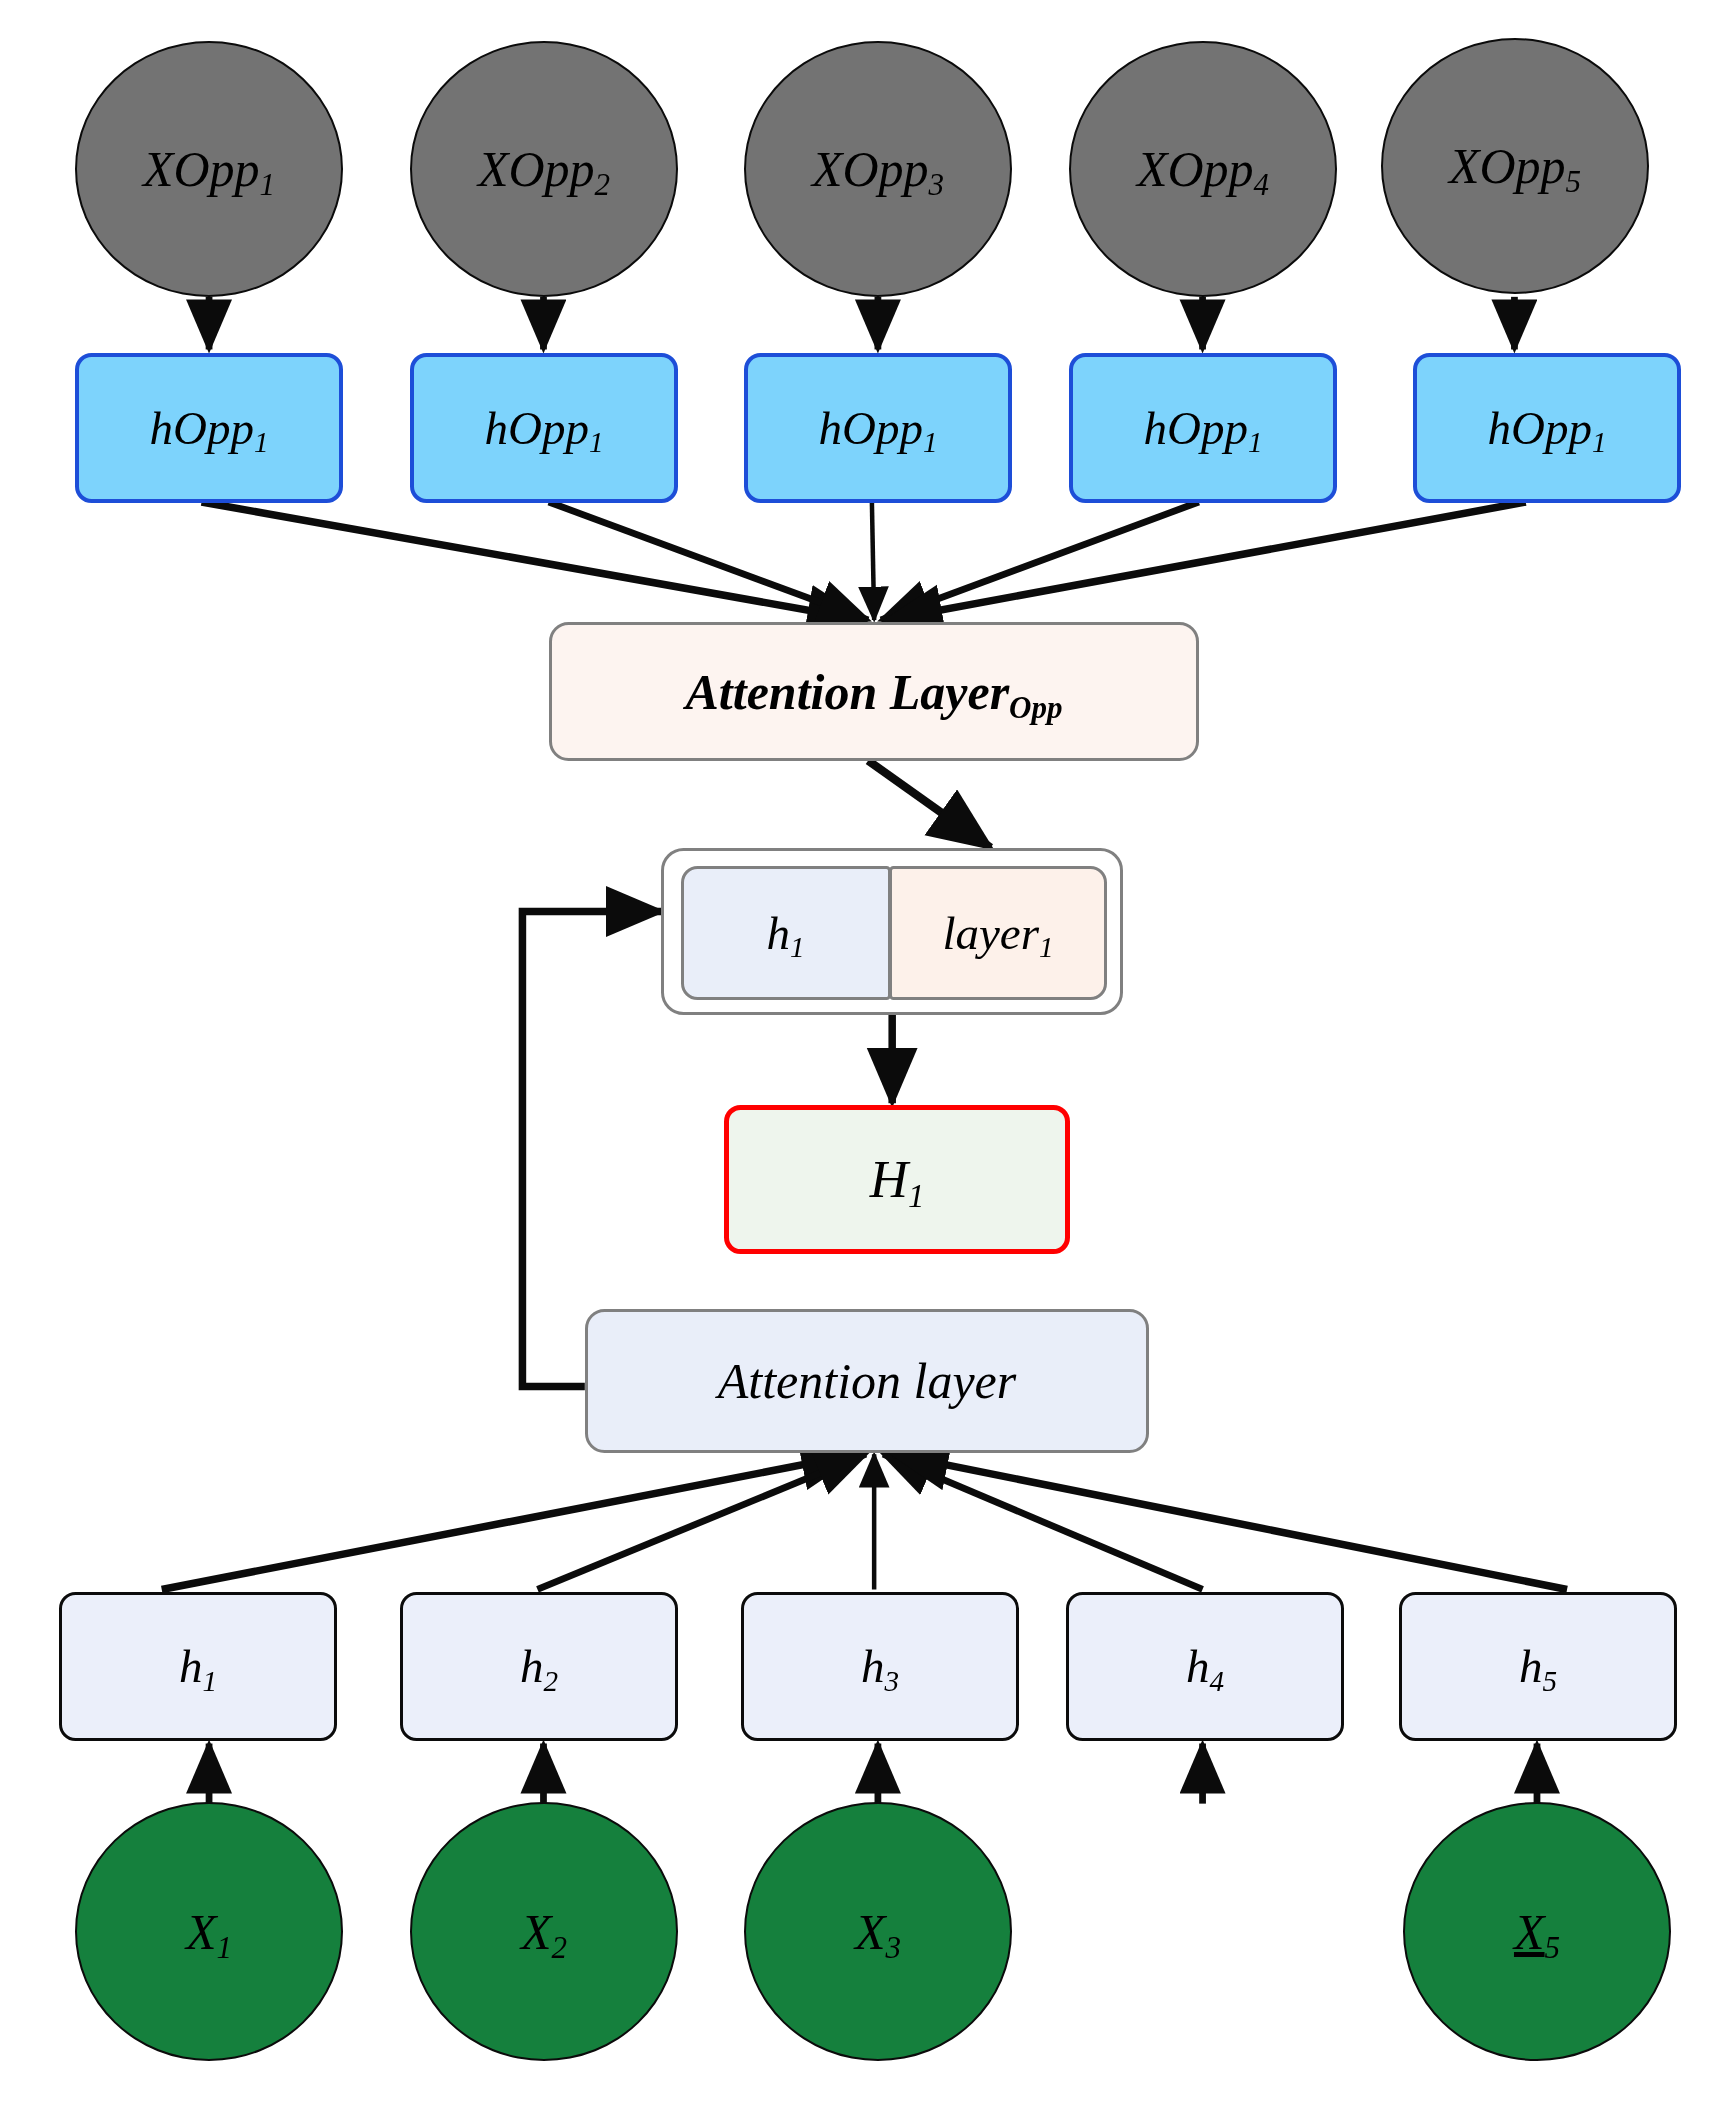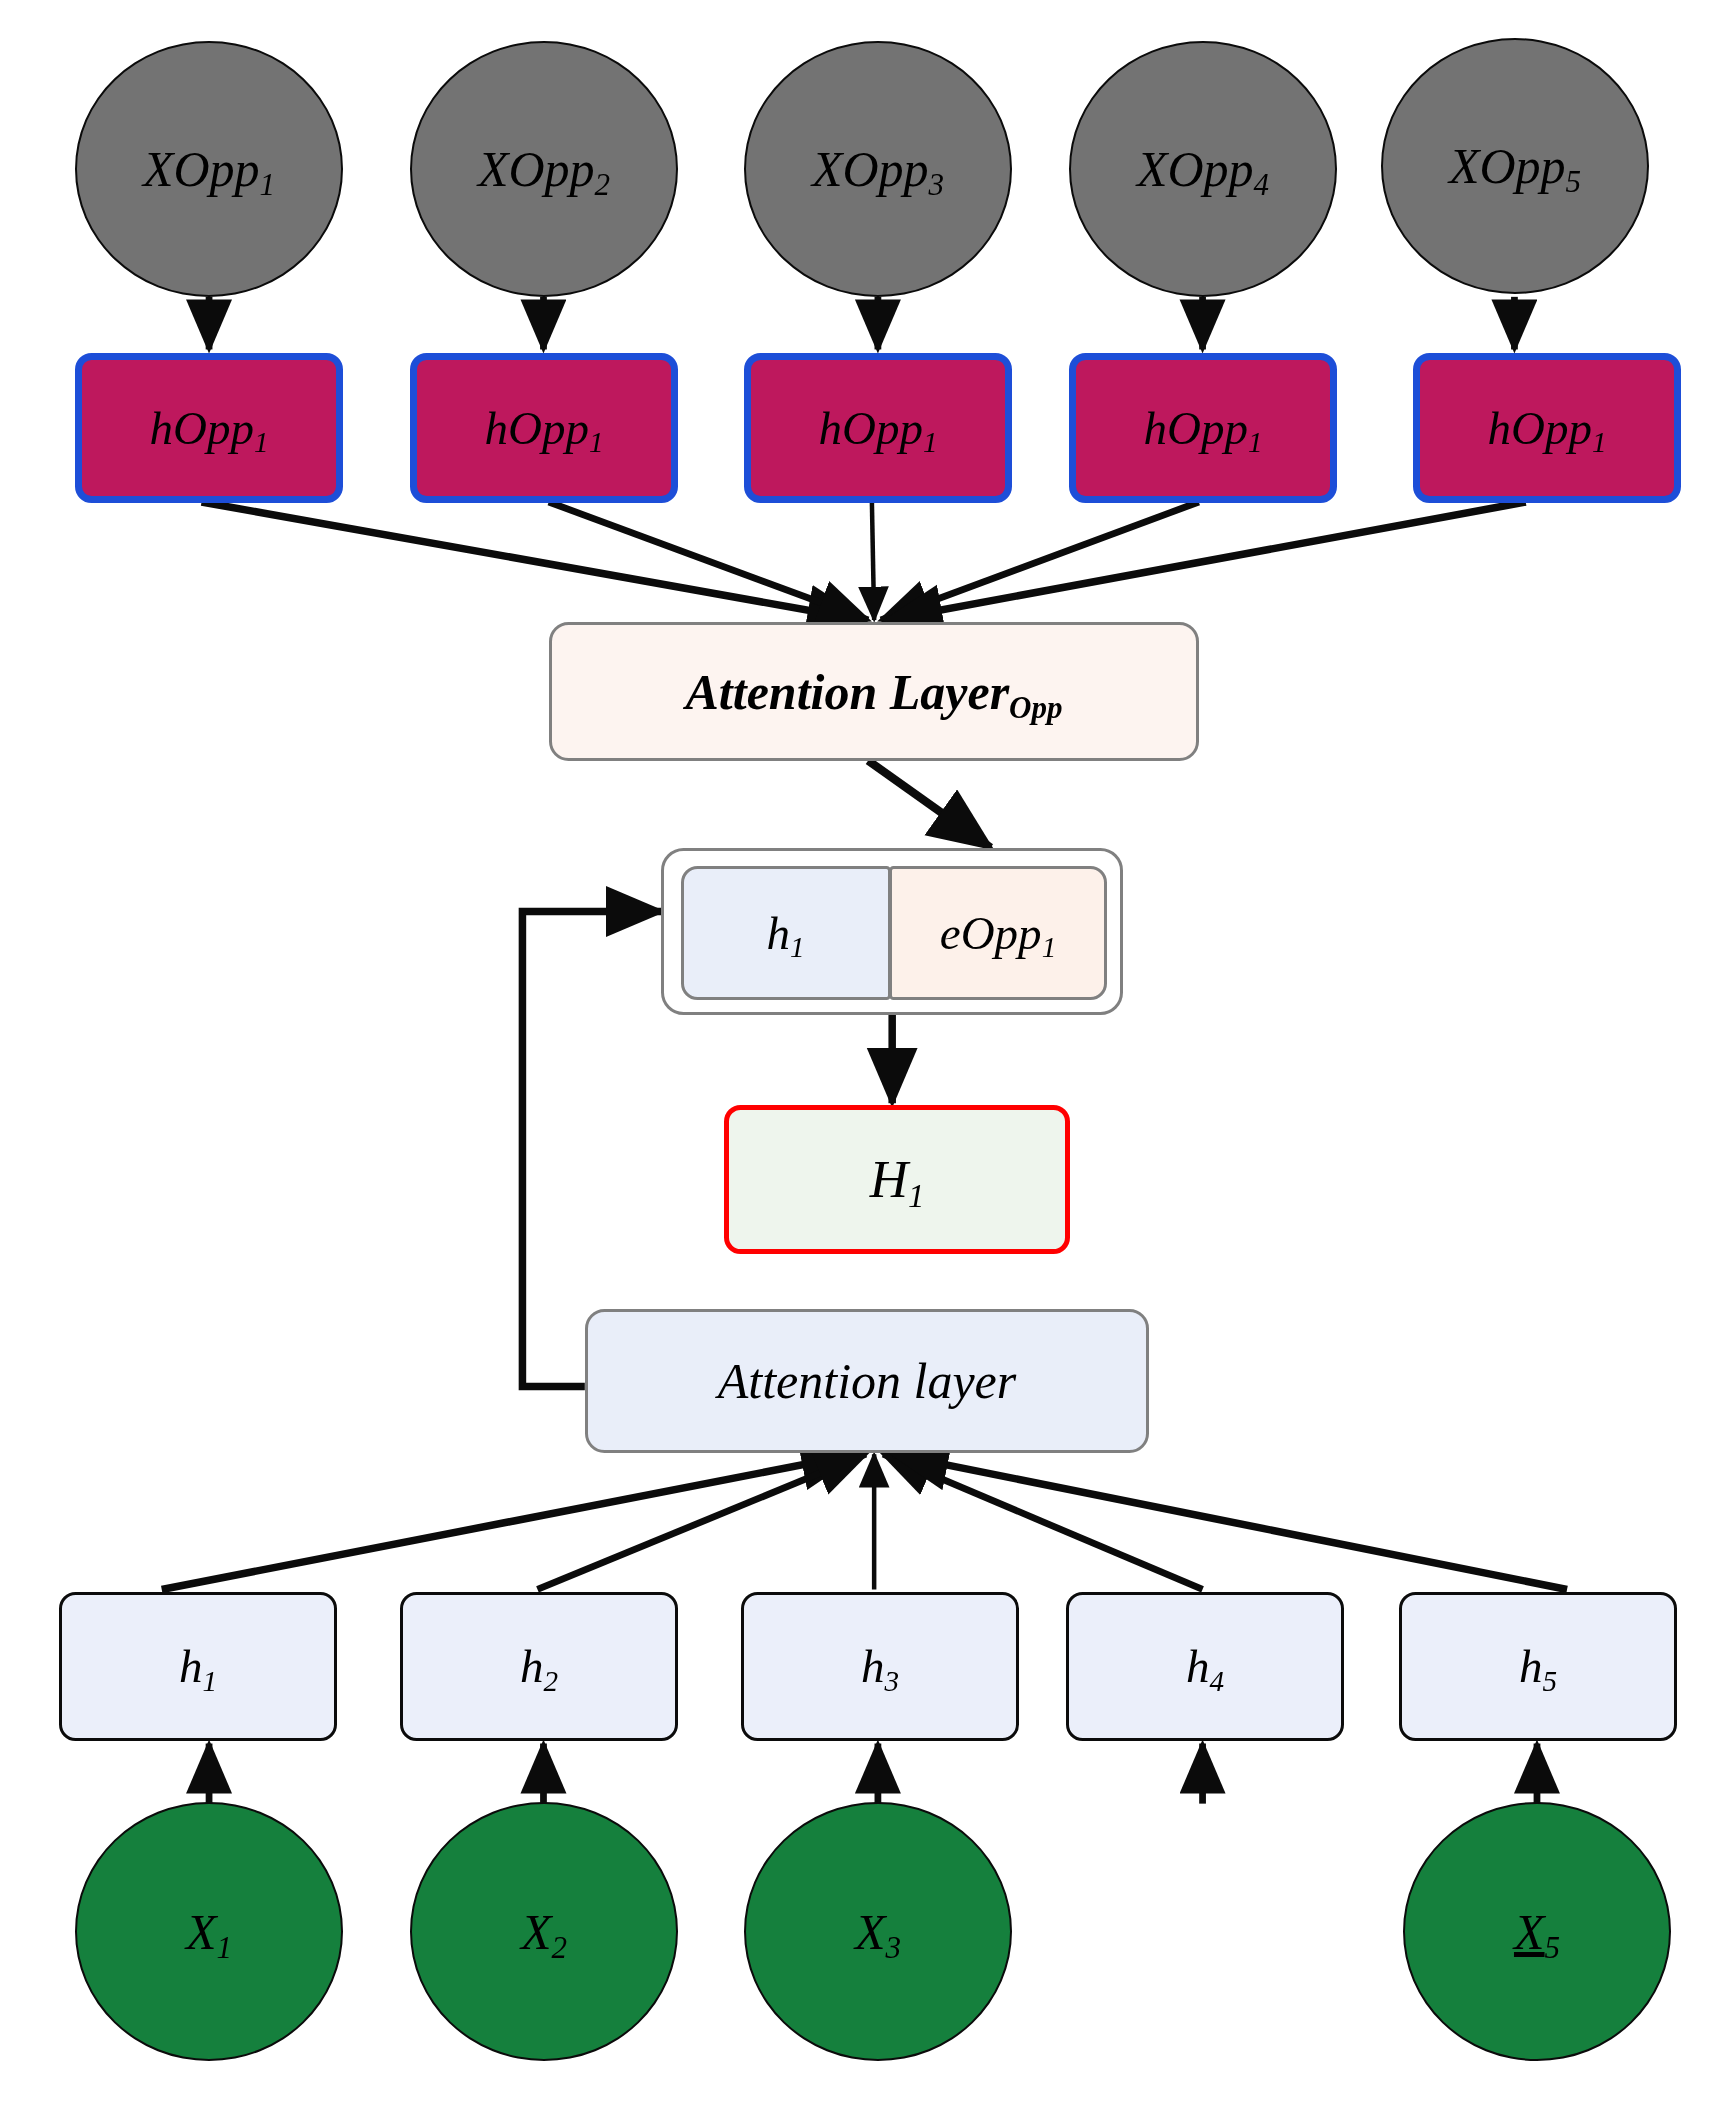--- a/index.html
+++ b/index.html
@@ -52,22 +52,22 @@
   
   .circ-opp {
     border-radius: 50%;
     background: #737373;
     border: 2.3px solid #0b0b0b;
   }
   .circ-opp .lbl { font-size: 50px; }
   
   .box-opp {
     border-radius: 16.5px;
-    background: #be185d;
-    border: 7px solid #1d4ed8;
+    background: #7dd3fc;
+    border: 4px solid #1d4ed8;
     text-align: right;
   }
   .box-opp .lbl { font-size: 47px; }
   
   .attn-opp {
     border-radius: 19.5px;
     background: #fdf4f0;
     border: 3px solid #808080;
   }
   .attn-opp .lbl { font-size: 50px; }
@@ -217,21 +217,21 @@
 
   <div class="node attn-opp" style="left:549px; top:622px; width:650px; height:139px;font-weight:bold;">
     <span class="lbl"><i>Attention Layer</i><sub>Opp</sub></span>
   </div>
 
   <div class="node concat-outer" style="left:661px; top:848px; width:462px; height:167px;">
     <div class="concat-inner concat-h" style="left:16.5px; top:15px; width:210px; height:134px;">
       <span class="lbl"><i>h</i><sub>1</sub></span>
     </div>
     <div class="concat-inner concat-e" style="left:225px; top:15px; width:218px; height:134px;">
-      <span class="lbl"><i>eOpp</i><sub>1</sub></span>
+      <span class="lbl"><i>layer</i><sub>1</sub></span>
     </div>
   </div>
 
   <div class="node box-out" style="left:724px; top:1105px; width:346px; height:149px;">
     <span class="lbl"><i>H</i><sub>1</sub></span>
   </div>
 
   <div class="node attn-main" style="left:585px; top:1309px; width:564px; height:144px;">
     <span class="lbl">Attention layer</span>
   </div>

